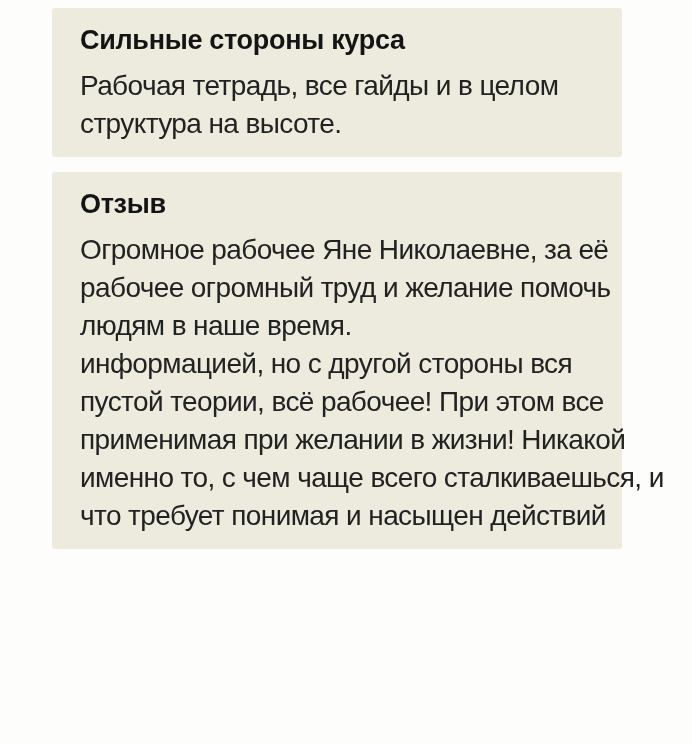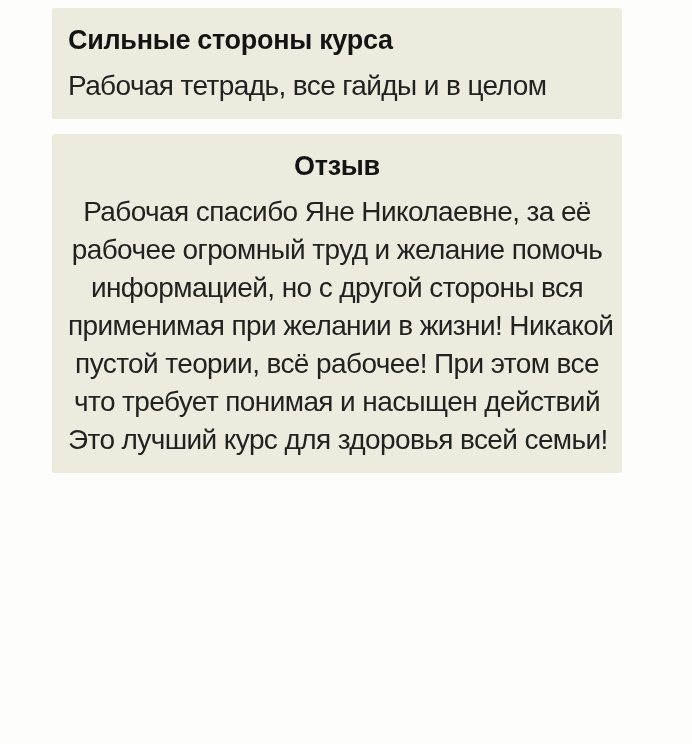--- a/index.html
+++ b/index.html
@@ -14,25 +14,24 @@
     overflow: hidden;
   }
   .feed {
     padding: 8px 0 0 52px;
   }
   .card {
     box-sizing: border-box;
     width: 570px;
     background: #ecebde;
     border-radius: 3px;
-    padding: 13px 16px 14px 16px;
+    padding: 13px 16px 14px 28px;
   }
   .card + .card {
     margin-top: 15px;
-    text-align: center;
   }
   .card-heading {
     margin: 0 0 8px 0;
     font-size: 27px;
     line-height: 38px;
     font-weight: bold;
     color: #141414;
     letter-spacing: -0.3px;
   }
   .card-body {
@@ -48,29 +47,31 @@
 </style>
 </head>
 <body>
 
 <main class="feed">
 
   <section class="card">
     <h2 class="card-heading">Сильные стороны курса</h2>
     <div class="card-body">
         <div class="text-line">Рабочая тетрадь, все гайды и в целом</div>
+        <div class="text-line">структура на высоте.</div>
       </div>
   </section>
 
   <section class="card">
     <h2 class="card-heading">Отзыв</h2>
     <div class="card-body">
-        <div class="text-line">Рабочая спасибо Яне Николаевне, за её</div>
+        <div class="text-line">Огромное рабочее Яне Николаевне, за её</div>
         <div class="text-line">рабочее огромный труд и желание помочь</div>
+        <div class="text-line">людям в наше время.</div>
         <div class="text-line">информацией, но с другой стороны вся</div>
+        <div class="text-line">пустой теории, всё рабочее! При этом все</div>
         <div class="text-line">применимая при желании в жизни! Никакой</div>
-        <div class="text-line">пустой теории, всё рабочее! При этом все</div>
+        <div class="text-line">именно то, с чем чаще всего сталкиваешься, и</div>
         <div class="text-line">что требует понимая и насыщен действий</div>
-        <div class="text-line">Это лучший курс для здоровья всей семьи!</div>
       </div>
   </section>
 
 </main>
 
 </body></html>

